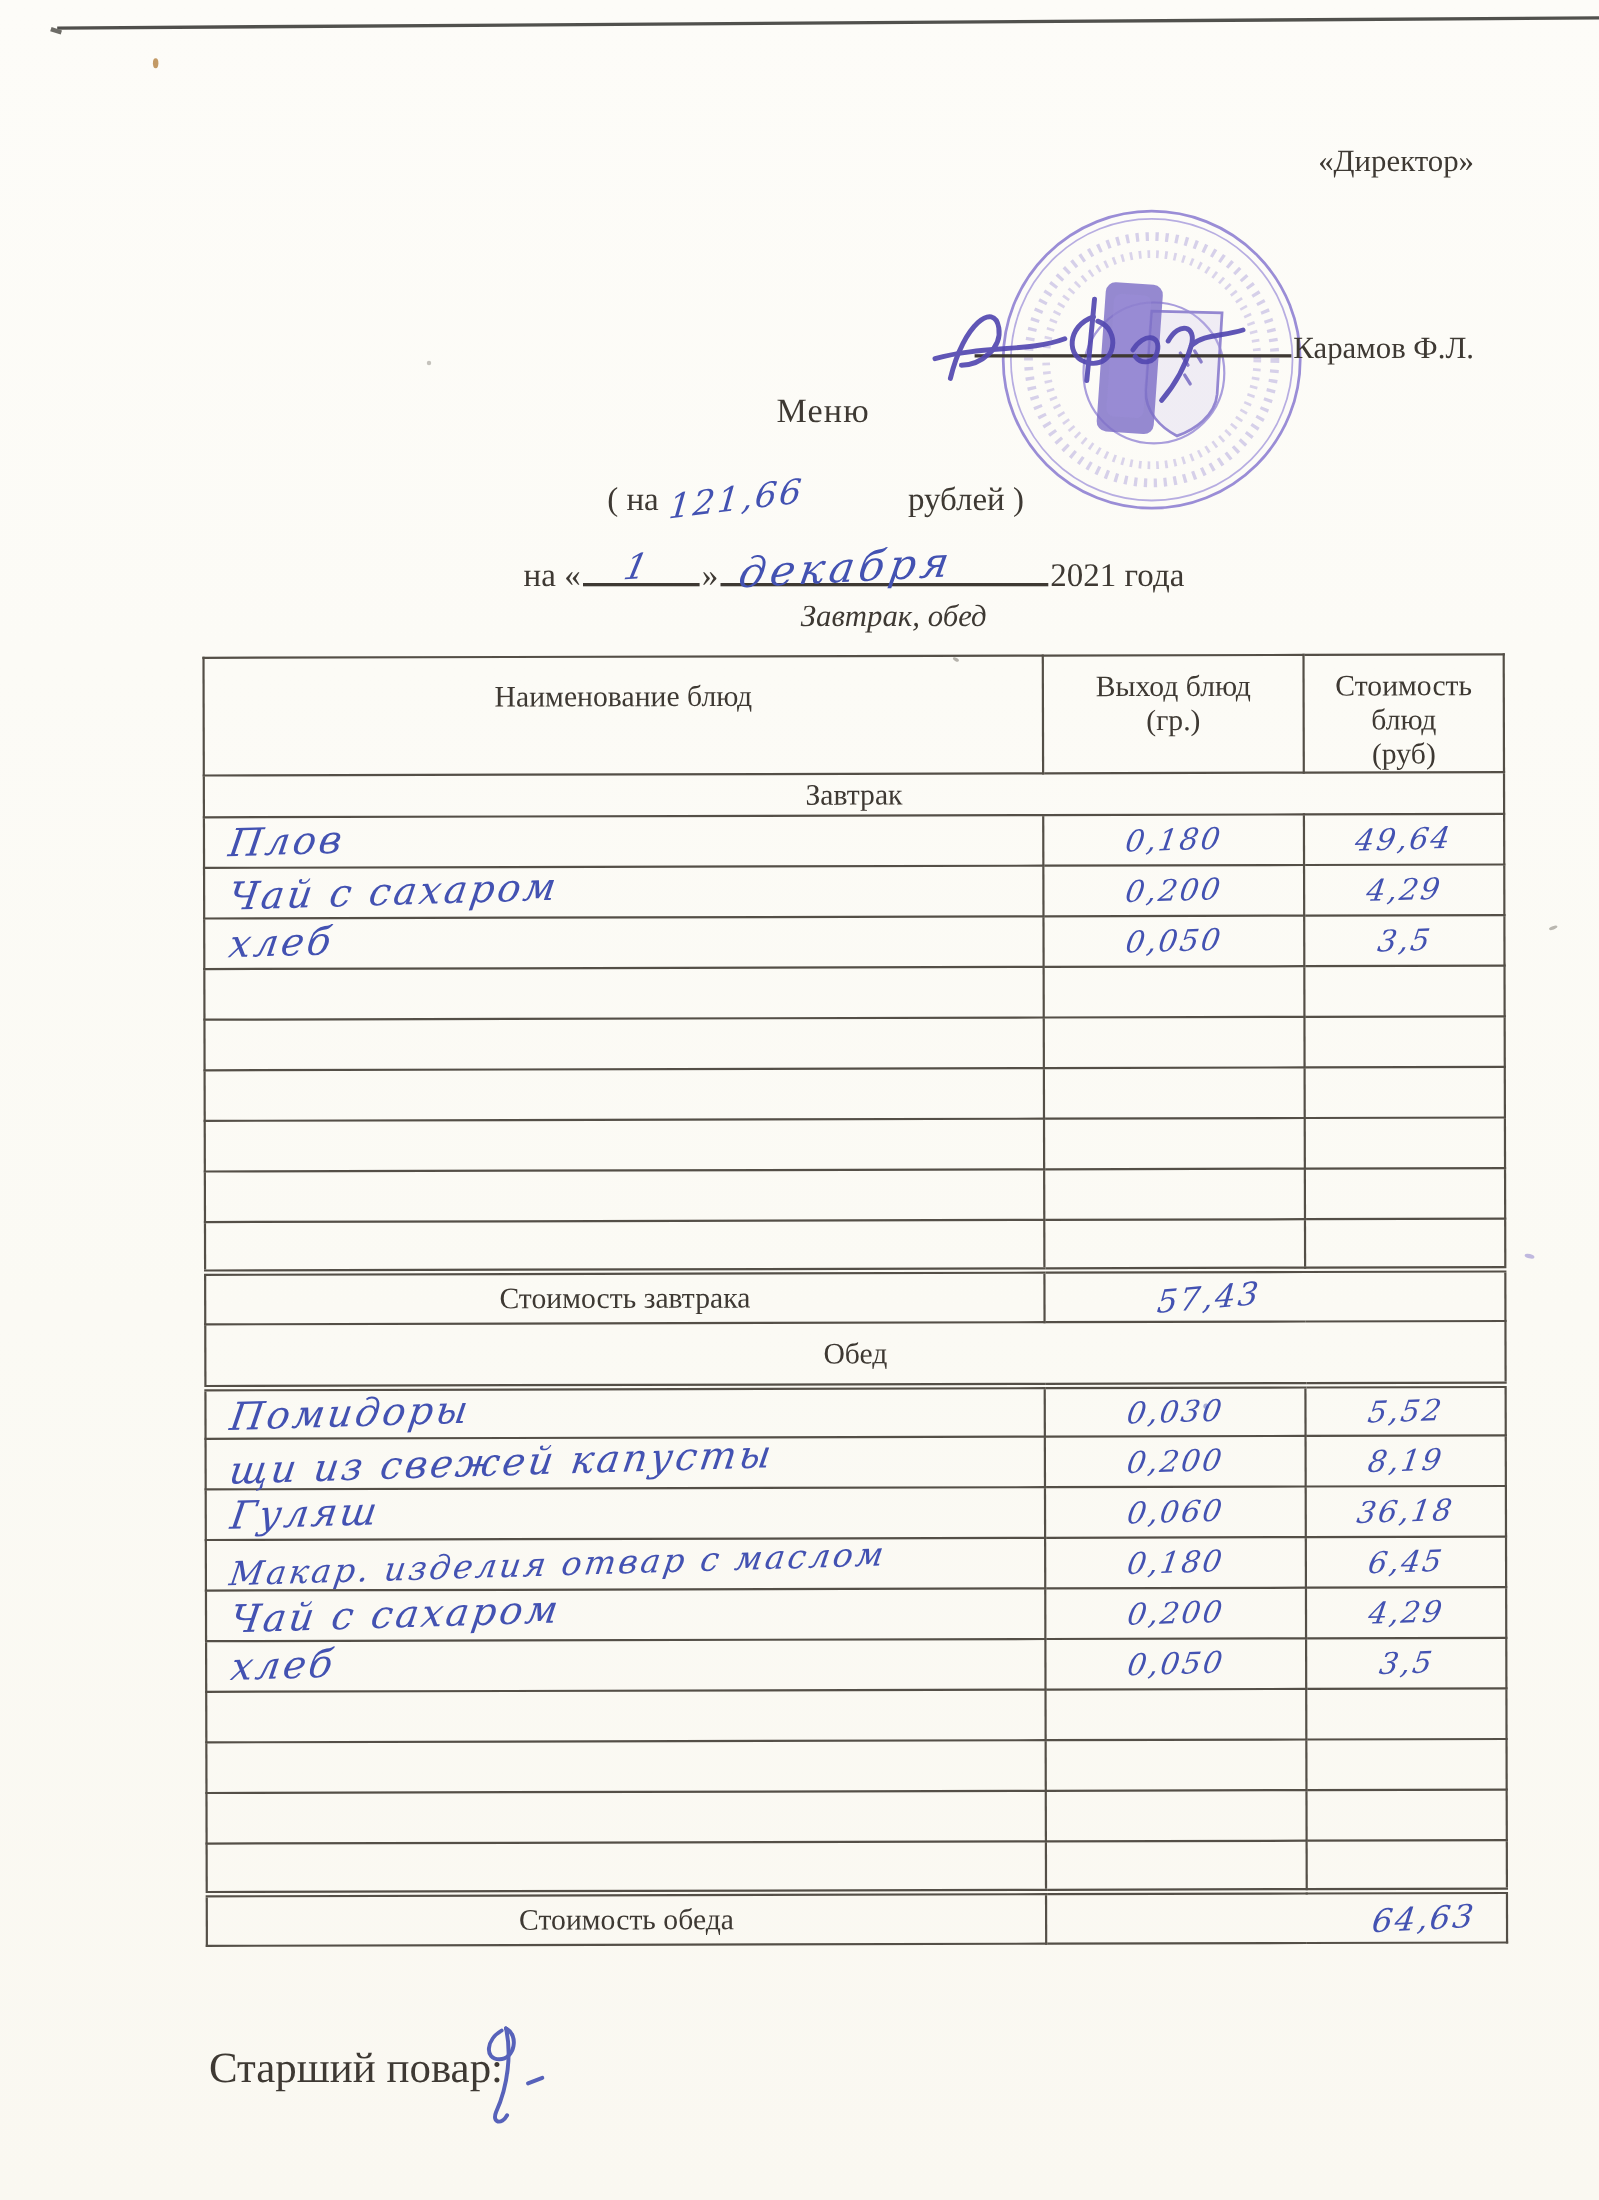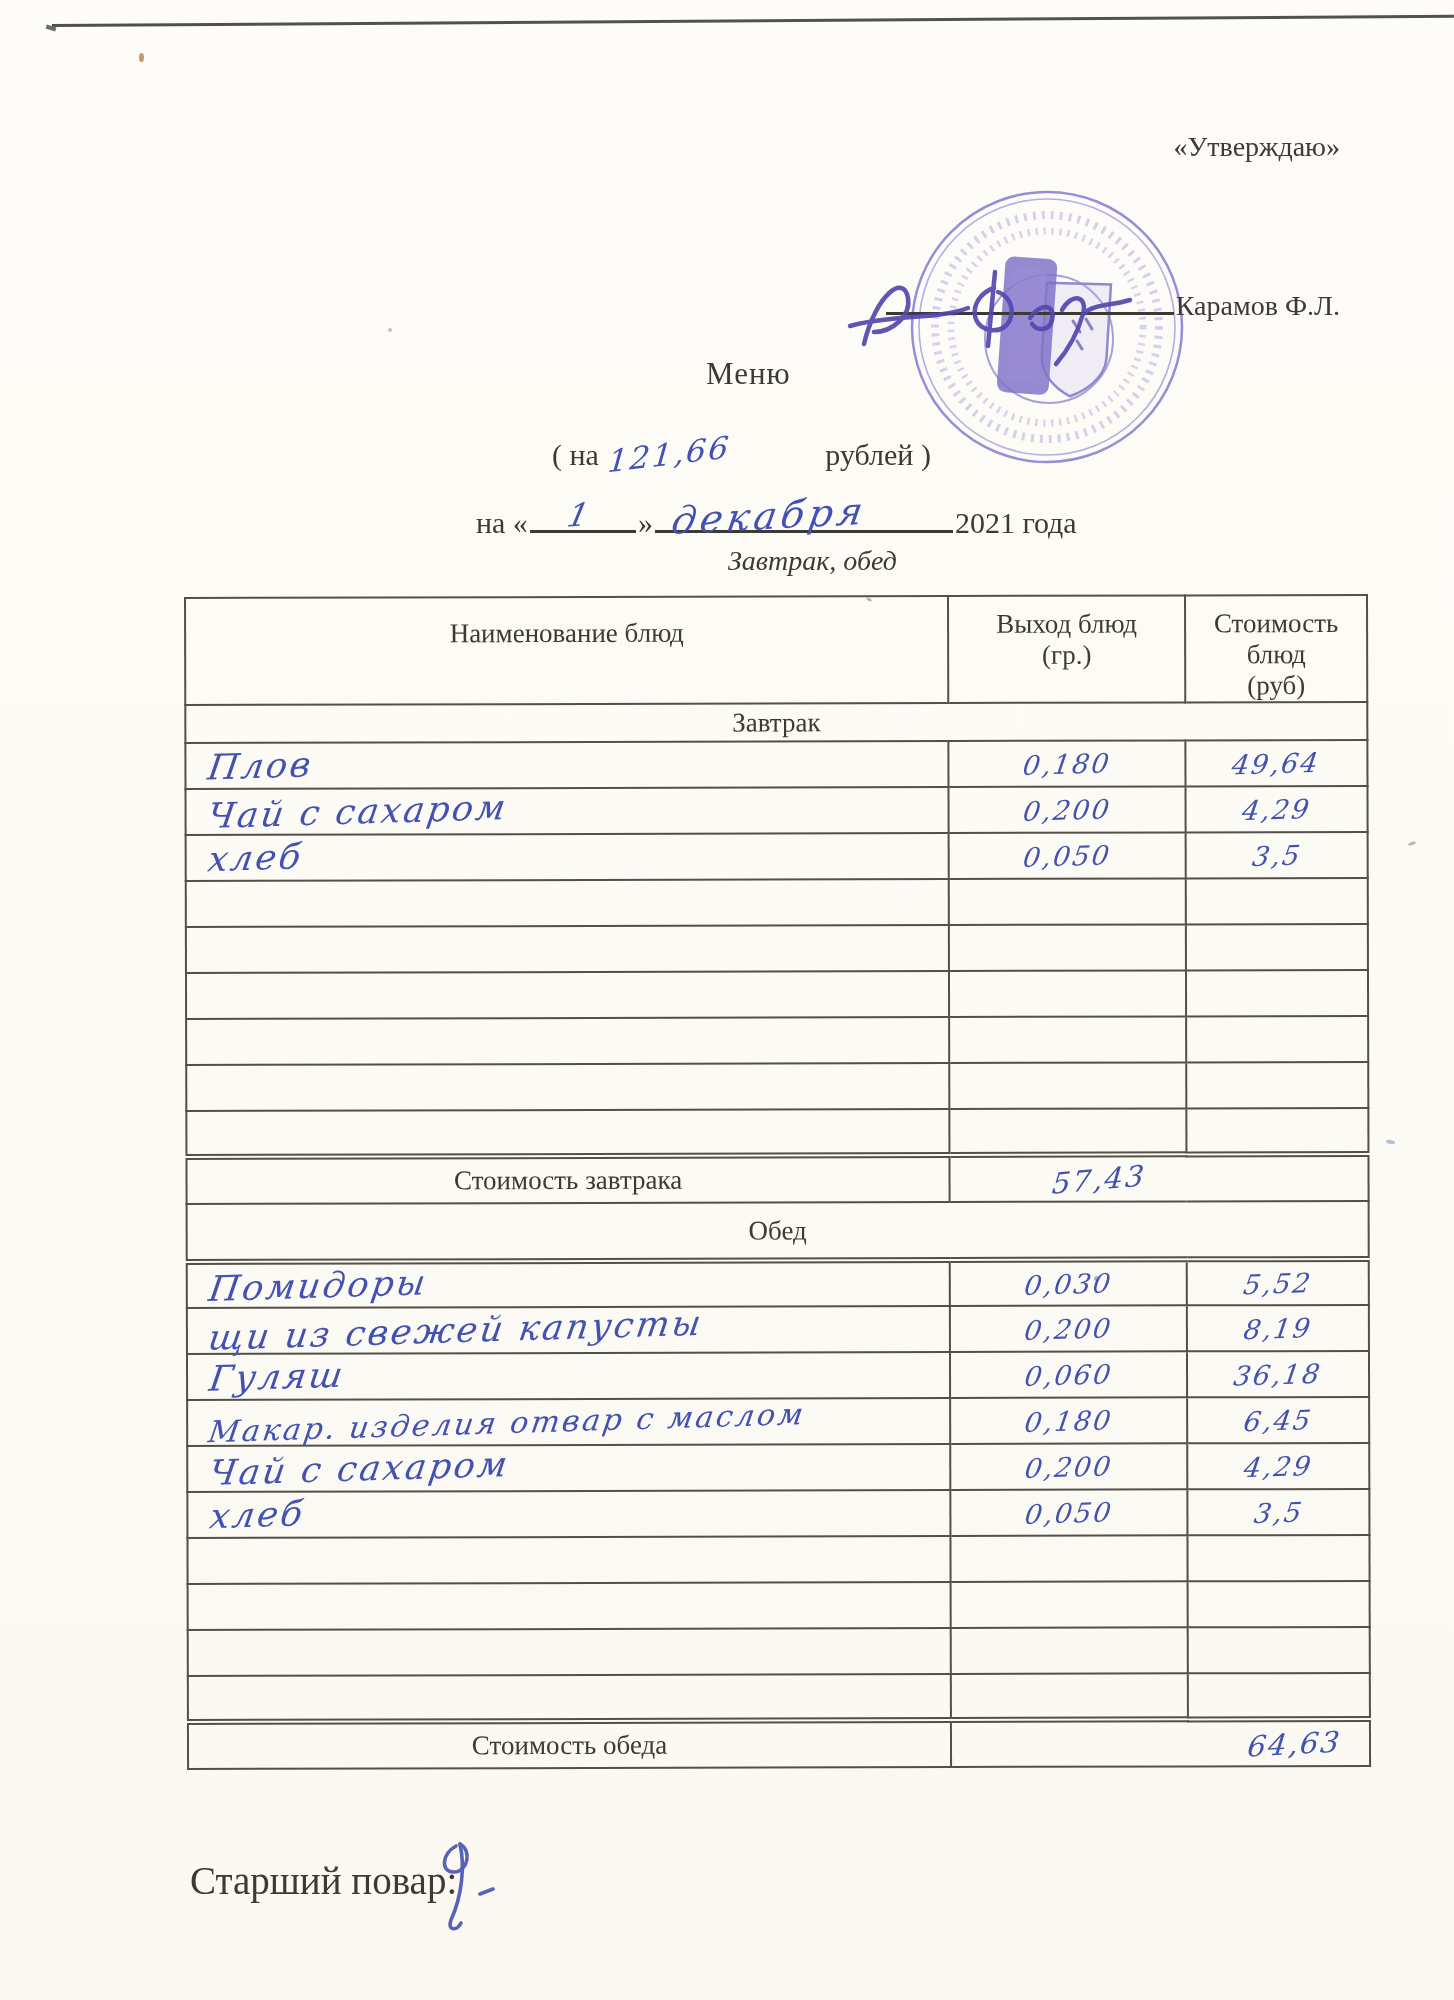--- a/index.html
+++ b/index.html
@@ -11,21 +11,21 @@
     color:#3e3933;
   }
   .abs{position:absolute;}
   
   .scan-topline{left:52px;top:24px;width:1402px;height:0;border-top:3px solid #33322f;
     transform:rotate(-0.38deg);transform-origin:left center;opacity:.85;}
   .scan-topline:before{content:"";position:absolute;left:-6px;top:-1px;width:10px;height:4px;background:#55534e;transform:rotate(18deg);}
   .speck{border-radius:50%;}
   
   .approval{right:114px;top:130px;text-align:right;font-size:28px;line-height:34px;z-index:3;}
-  .approval-sign{right:114px;top:286px;font-size:28px;z-index:4;white-space:nowrap;}
+  .approval-sign{right:114px;top:296px;font-size:28px;z-index:4;white-space:nowrap;}
   .sig-underline{display:inline-block;width:288px;border-bottom:3px solid #3e3933;height:26px;margin-right:2px;}
   
   .t-menu{left:706px;top:356px;font-size:31px;letter-spacing:1px;z-index:3;}
   .t-sub{left:408px;top:393px;font-size:30px;letter-spacing:1.2px;white-space:nowrap;z-index:3;}
   .t-cost{left:552px;top:436px;font-size:30px;z-index:3;white-space:nowrap;}
   
   .date-line{left:476px;top:500px;font-size:30px;z-index:3;white-space:nowrap;}
   .uslot{display:inline-block;position:relative;border-bottom:3px solid #3e3933;height:30px;vertical-align:baseline;}
   .uslot-day{width:106px;margin:0 2px;}
   .uslot-month{width:298px;margin:0 2px;}
@@ -83,21 +83,21 @@
     <circle cx="0" cy="0" r="112" fill="none" stroke="#9b8dd4" stroke-width="8" stroke-dasharray="3 6" opacity=".45"></circle>
     <circle cx="0" cy="0" r="96" fill="none" stroke="#9b8dd4" stroke-width="7" stroke-dasharray="2.5 5.5" opacity=".4"></circle>
     <circle cx="2" cy="12" r="64" fill="none" stroke="#8d7ed2" stroke-width="2" opacity=".85"></circle>
     <path d="M -4 -44 L 60 -48 L 62 26 C 62 46 44 60 29 67 C 14 61 -2 48 -3 28 Z" fill="#b9aee6" fill-opacity=".22" stroke="#8678cc" stroke-width="2.5" transform="rotate(5)"></path>
     <rect x="-46" y="-68" width="52" height="136" rx="9" fill="#6d5dc1" opacity=".82" transform="rotate(4)"></rect>
     <rect x="-38" y="-58" width="34" height="112" rx="7" fill="#8d7fd2" opacity=".45" transform="rotate(4)"></rect>
     <path d="M 26 -6 l 7 11 m 6 -13 l 6 10 M 30 14 l 5 8" fill="none" stroke="#5e4fb8" stroke-width="3" stroke-linecap="round" opacity=".8"></path>
   </svg>
 
   <div class="abs approval">
-    <div>«Утверждаю»</div>
+    <div>«Директор»</div>
   </div>
   <div class="abs approval-sign">
     <span class="sig-underline"></span><span>Карамов Ф.Л.</span>
   </div>
 
   <svg class="abs sig-director" width="300" height="110" viewBox="0 0 300 110">
     <g fill="none" stroke="#5348b0" stroke-width="4.5" stroke-linecap="round" opacity=".92">
       <path d="M 22 82 C 34 32 62 12 66 36 C 69 54 50 70 32 70"></path>
       <path d="M 8 64 C 52 52 94 58 126 46"></path>
       <path d="M 152 26 C 128 34 126 64 148 68 C 172 72 178 38 156 30"></path>

